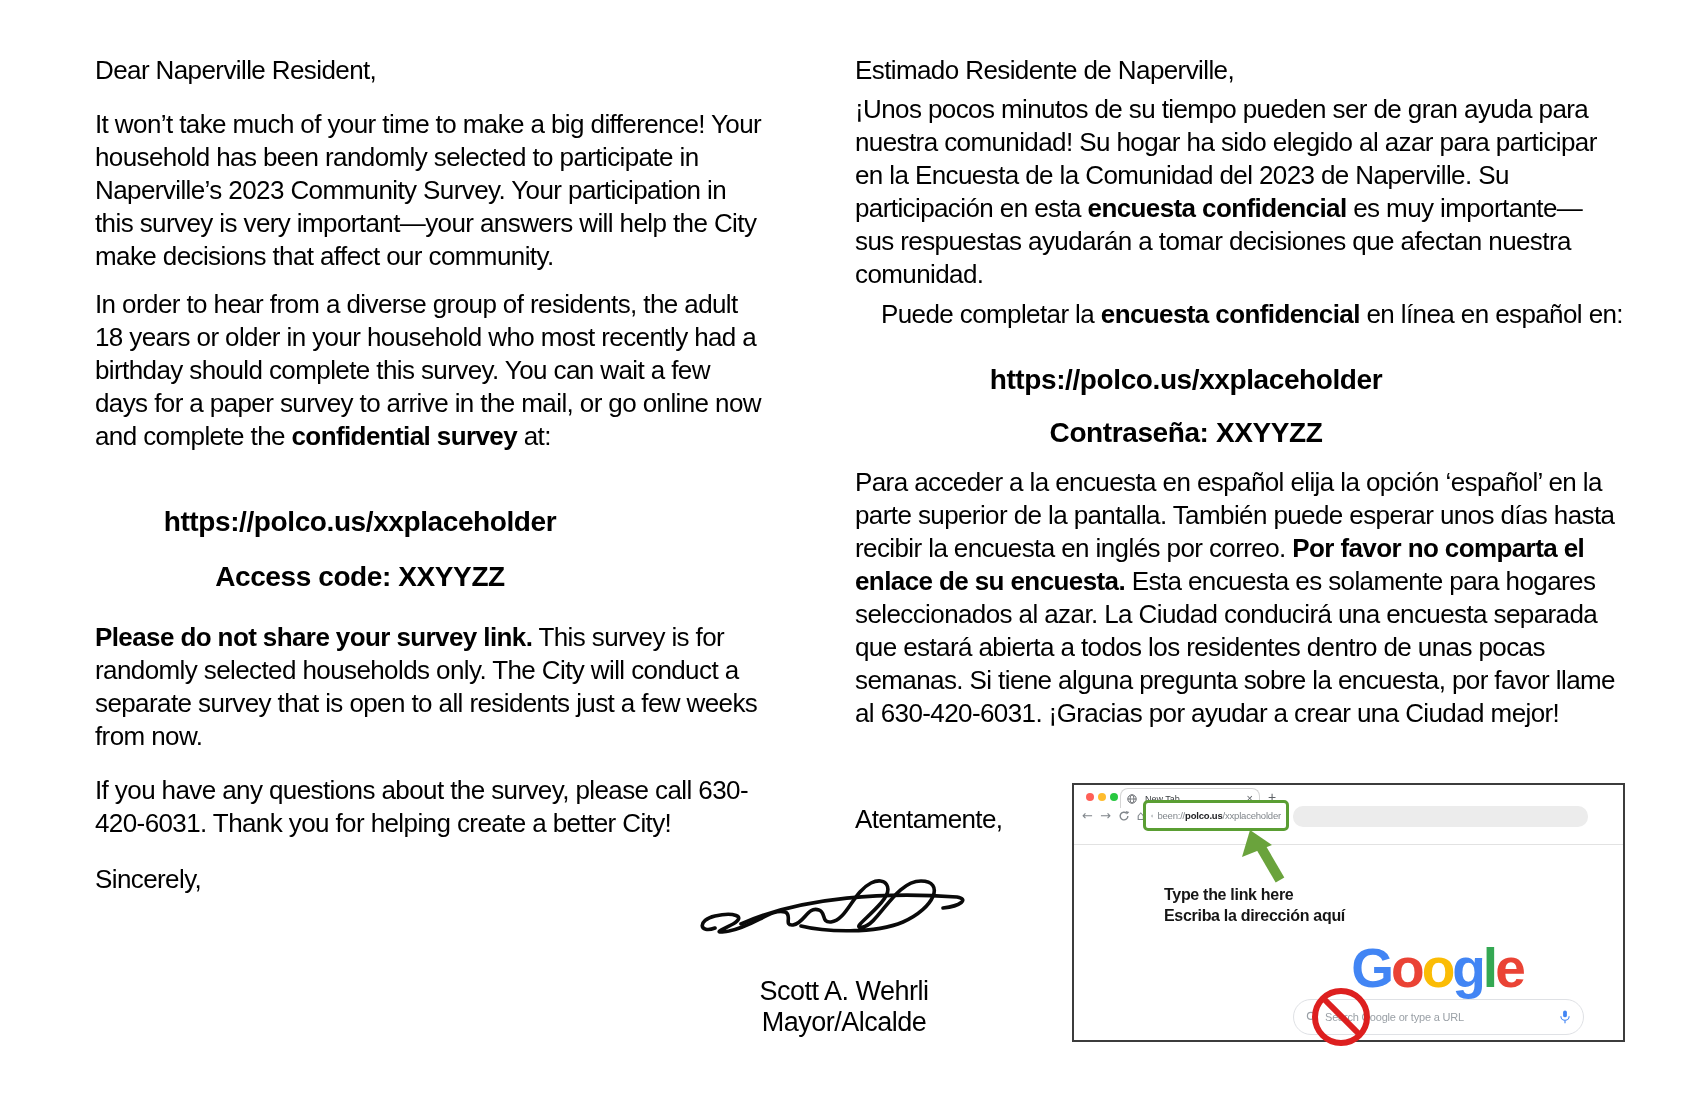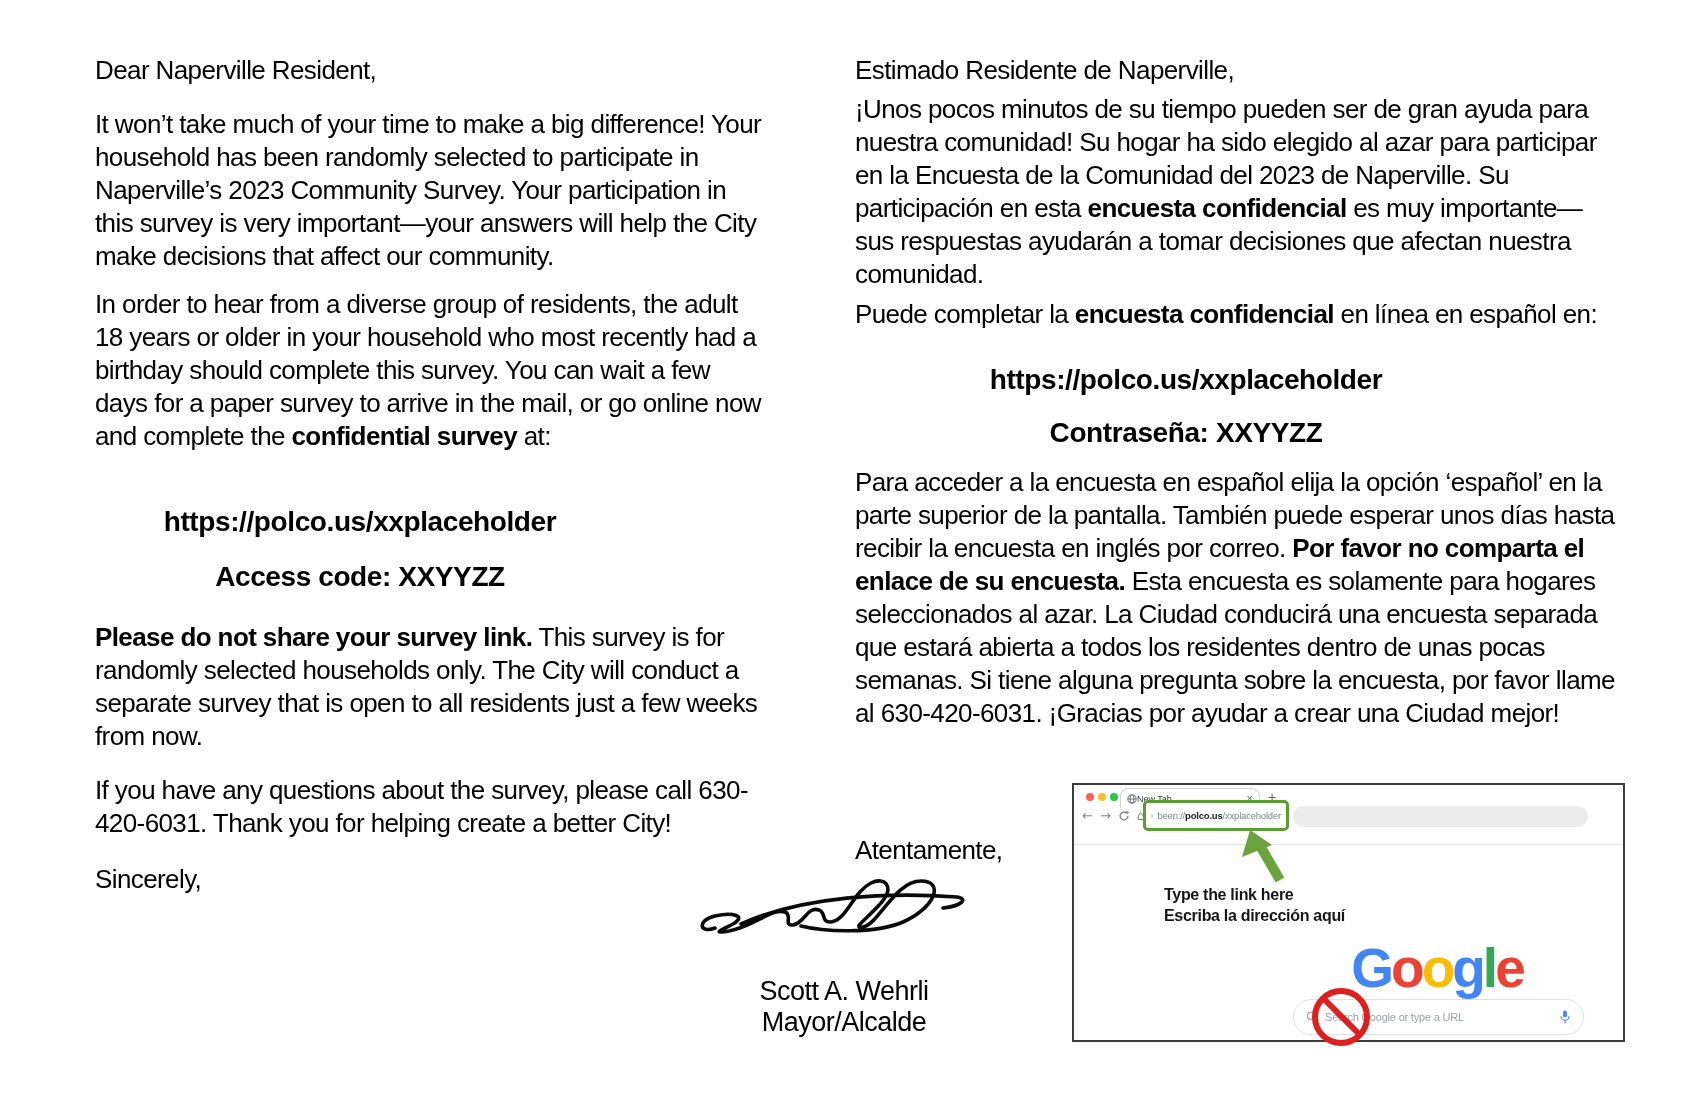--- a/index.html
+++ b/index.html
@@ -21,21 +21,21 @@
   
   #browser{
     position:absolute;left:1072px;top:783px;width:553px;height:259px;
     border:2px solid #3c3c3c;background:#fff;box-sizing:border-box;
   }
   .lights{position:absolute;top:8px;left:12px;display:flex;gap:4px;}
   .light{width:8px;height:8px;border-radius:50%;}
   #tab{
     position:absolute;left:46px;top:3px;width:140px;height:20px;
     border:1px solid #d5d5d5;border-bottom:none;border-radius:8px 8px 0 0;
-    display:flex;align-items:center;gap:0;padding:0 6px;box-sizing:border-box;
+    display:flex;align-items:center;gap:8px;padding:0 6px;box-sizing:border-box;
     background:#fff;font-size:9px;color:#3c4043;
   }
   #tab .spacer{flex:1;}
   .tabclose{font-size:11px;color:#5f6368;line-height:1;}
   #newtab-plus{position:absolute;left:194px;top:4px;font-size:14px;color:#5f6368;}
   .navrow{position:absolute;left:8px;top:23px;display:flex;gap:7px;align-items:center;color:#80868b;font-size:13px;font-family:"DejaVu Sans",sans-serif;}
   #urlbox{
     position:absolute;left:69px;top:15px;width:146px;height:31px;box-sizing:border-box;
     border:3px solid #5a9e33;border-radius:5px;background:#fff;
     display:flex;align-items:center;gap:4px;padding:0 5px;
@@ -73,29 +73,29 @@
 <div class="para col-en" style="top:621px;"><span class="b">Please do not share your survey link.</span><span> This survey is for randomly selected households only. The City will conduct a separate survey that is open to all residents just a few weeks from now.</span></div>
 
 <div class="para col-en" style="top:774px;">If you have any questions about the survey, please call 630-420-6031. Thank you for helping create a better City!</div>
 
 <div class="closing" style="left:95px;top:864px;">Sincerely,</div>
 
 <div class="para col-es" style="top:54px;">Estimado Residente de Naperville,</div>
 
 <div class="para col-es" style="top:93px;"><span>¡Unos pocos minutos de su tiempo pueden ser de gran ayuda para nuestra comunidad! Su hogar ha sido elegido al azar para participar en la Encuesta de la Comunidad del 2023 de Naperville. Su participación en esta </span><span class="b">encuesta confidencial</span><span> es muy importante— sus respuestas ayudarán a tomar decisiones que afectan nuestra comunidad.</span></div>
 
-<div class="para col-es" style="top:298px;"><span>Puede completar la </span><span class="b">encuesta confidencial</span><span> en línea en español en:</span></div>
+<div class="para col-es" style="top:298px;text-align:right;"><span>Puede completar la </span><span class="b">encuesta confidencial</span><span> en línea en español en:</span></div>
 
 <div class="centerline" style="left:855px;width:662px;top:364px;">https://polco.us/xxplaceholder</div>
 
 <div class="centerline" style="left:855px;width:662px;top:417px;">Contraseña: XXYYZZ</div>
 
 <div class="para col-es" style="top:466px;"><span>Para acceder a la encuesta en español elija la opción ‘español’ en la parte superior de la pantalla. También puede esperar unos días hasta recibir la encuesta en inglés por correo. </span><span class="b">Por favor no comparta el enlace de su encuesta.</span><span> Esta encuesta es solamente para hogares seleccionados al azar. La Ciudad conducirá una encuesta separada que estará abierta a todos los residentes dentro de unas pocas semanas. Si tiene alguna pregunta sobre la encuesta, por favor llame al 630-420-6031. ¡Gracias por ayudar a crear una Ciudad mejor!</span></div>
 
-<div class="closing" style="left:855px;top:835px;text-align:center;">Atentamente,</div>
+<div class="closing" style="left:855px;top:804px;text-align:center;">Atentamente,</div>
 
 <svg id="signature" viewBox="0 0 298 94">
   <g fill="none" stroke="#0a0a0a" stroke-width="3.6" stroke-linecap="round">
     <path d="M22,62 C6,68 4,54 22,50 C40,46 54,50 40,58 C28,64 18,68 36,65 C62,60 78,42 92,46 C100,49 90,60 100,59 C112,57 114,40 126,44 C133,46 128,57 138,56 C154,54 160,26 178,17 C192,10 202,21 188,37 C174,53 158,63 170,61 C186,58 202,15 228,15 C252,15 242,42 210,56 C182,68 132,66 108,60"></path>
     <path d="M48,58 C110,30 196,26 264,31 C276,33 268,40 250,42"></path>
   </g>
 </svg>
 <div id="sig-name">
   <div>Scott A. Wehrli</div>
   <div>Mayor/Alcalde</div>

